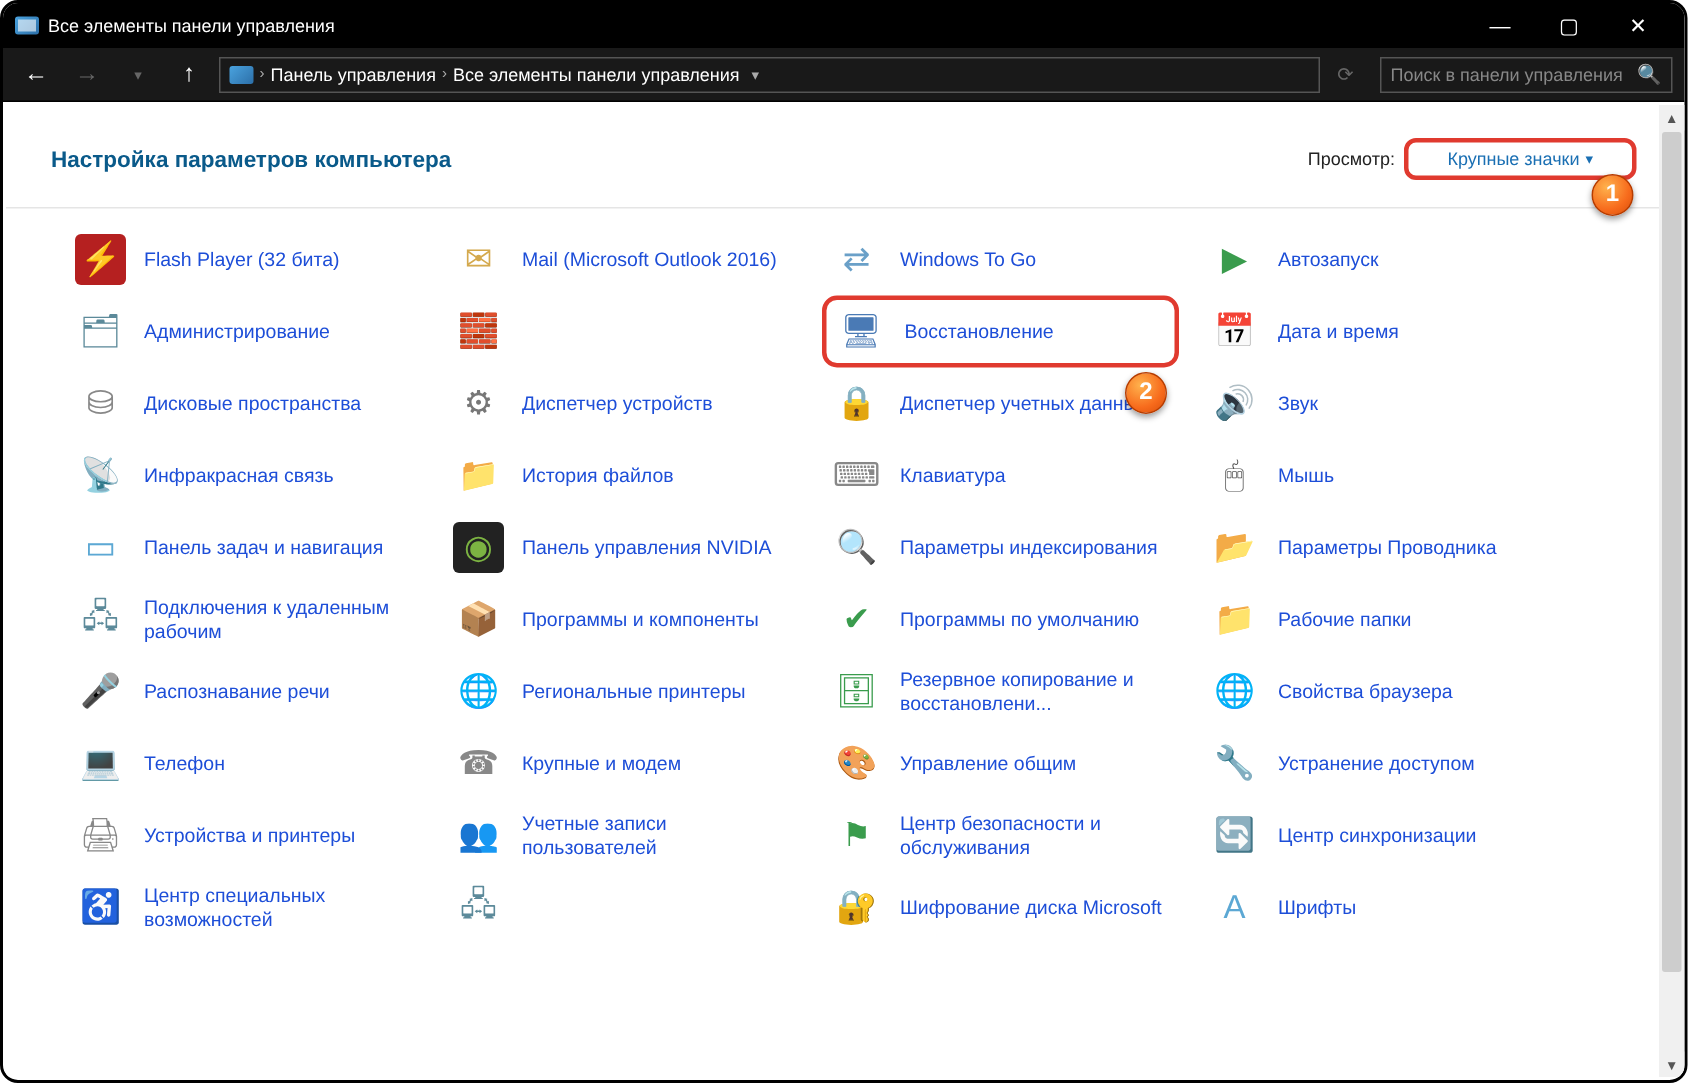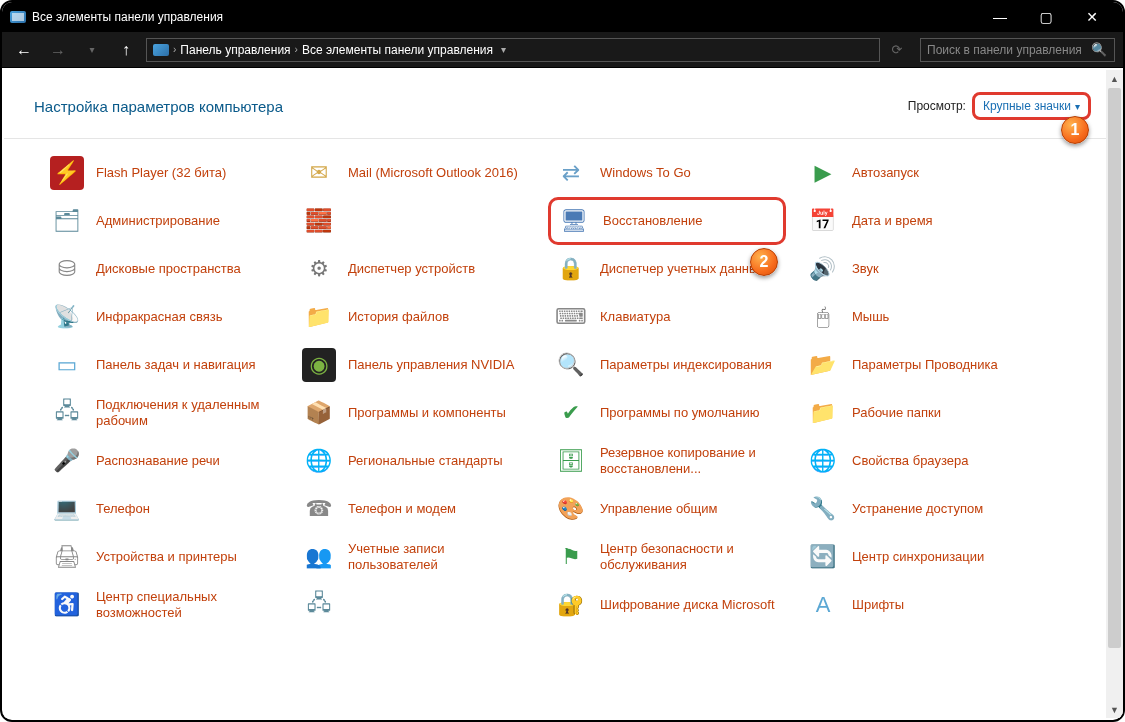--- a/index.html
+++ b/index.html
@@ -13,30 +13,30 @@
 .nav-btn{width:28px;height:28px;display:flex;align-items:center;justify-content:center;color:#fff;font-size:16px}
 .nav-btn.disabled{color:#666}
 .path-bar{flex:1;height:24px;background:#191919;border:1px solid #555;display:flex;align-items:center;padding:0 6px;gap:4px;color:#fff;font-size:12px}
 .path-icon{width:16px;height:12px;background:linear-gradient(135deg,#4aa3df,#2c6fa8);border-radius:2px}
 .chev{color:#aaa;font-size:10px}
 .refresh-area{display:flex;gap:4px;margin-left:4px}
 .search-bar{width:195px;height:24px;background:#191919;border:1px solid #555;display:flex;align-items:center;padding:0 6px;color:#888;font-size:12px;margin-left:6px}
 .search-bar .mag{margin-left:auto;font-size:13px}
 .content{position:absolute;top:68px;left:2px;right:2px;bottom:2px;background:#fff;overflow:hidden}
 .header-row{display:flex;align-items:center;padding:22px 30px 18px 30px;border-bottom:1px solid #e5e5e5}
-.page-title{color:#0a5a8a;font-size:15px;font-weight:400}
+.page-title{color:#0a5a8a;font-size:15px;font-weight:700}
 .view-area{margin-left:auto;display:flex;align-items:center;gap:6px;font-size:12px}
 .view-label{color:#222}
-.view-dd{color:#1a6fb3;padding:4px 8px;display:flex;align-items:center;gap:4px;border:3px solid #e03a2f;border-radius:8px;position:relative}
+.view-dd{color:#1a6fb3;padding:4px 26px;display:flex;align-items:center;gap:4px;border:3px solid #e03a2f;border-radius:8px;position:relative}
 .view-dd::after{content:"▾";font-size:10px;color:#1a6fb3}
 .callout{position:absolute;width:28px;height:28px;border-radius:50%;background:radial-gradient(circle at 35% 30%,#ffb24d,#f76b1c 60%,#d84e0a);color:#fff;display:flex;align-items:center;justify-content:center;font-weight:700;font-size:16px;border:1px solid #b53c00;box-shadow:0 2px 4px rgba(0,0,0,.4)}
 .grid{display:grid;grid-template-columns:repeat(4,252px);gap-row:0;padding:10px 10px 10px 40px;height:calc(100% - 70px);overflow-y:auto;align-content:start}
 .item{display:flex;align-items:center;gap:12px;width:238px;height:48px;padding:4px 6px}
 .item .ico{width:34px;height:34px;flex-shrink:0;display:flex;align-items:center;justify-content:center;font-size:22px;border-radius:4px}
-.item .lbl{color:#c2410c;font-size:13px;line-height:1.2}
+.item .lbl{color:#1d4ed8;font-size:13px;line-height:1.2}
 .item.highlight{border:3px solid #e03a2f;border-radius:10px;position:relative}
 .scrollbar{position:absolute;right:0;top:68px;bottom:2px;width:17px;background:#f0f0f0}
 .sb-up,.sb-down{height:17px;background:#f0f0f0;display:flex;align-items:center;justify-content:center;font-size:9px;color:#555}
 .sb-thumb{position:absolute;left:2px;right:2px;top:18px;height:560px;background:#cdcdcd;border-radius:2px}
 .ic-flash{background:#b52020;color:#fff}
 .ic-mail{color:#d4a94d}.ic-usb{color:#6aa0c8}.ic-play{color:#3a9c4d}
 .ic-admin{color:#5c8a9a}.ic-wall{color:#b5703a}.ic-recov{color:#4a7ab5}.ic-date{color:#d4765a}
 .ic-disk{color:#888}.ic-devmgr{color:#777}.ic-cred{color:#d4a94d}.ic-sound{color:#888}
 .ic-ir{color:#c53a3a}.ic-hist{color:#e5c65a}.ic-kb{color:#888}.ic-mouse{color:#555}
 .ic-taskbar{color:#5ca8d4}.ic-nvidia{background:#222;color:#7cb342;border-radius:4px}.ic-idx{color:#888}.ic-expl{color:#e5c65a}
@@ -186,37 +186,37 @@
       <div class="item">
         <div class="ico ic-work">📁</div>
         <div class="lbl">Рабочие папки</div>
       </div>
       <div class="item">
         <div class="ico ic-speech">🎤</div>
         <div class="lbl">Распознавание речи</div>
       </div>
       <div class="item">
         <div class="ico ic-region">🌐</div>
-        <div class="lbl">Региональные стандарты</div>
+        <div class="lbl">Региональные принтеры</div>
       </div>
       <div class="item">
         <div class="ico ic-backup">🗄</div>
         <div class="lbl">Резервное копирование и восстановлени...</div>
       </div>
       <div class="item">
         <div class="ico ic-browser">🌐</div>
         <div class="lbl">Свойства браузера</div>
       </div>
       <div class="item">
         <div class="ico ic-sys">💻</div>
         <div class="lbl">Телефон</div>
       </div>
       <div class="item">
         <div class="ico ic-phone">☎</div>
-        <div class="lbl">Телефон и модем</div>
+        <div class="lbl">Крупные и модем</div>
       </div>
       <div class="item">
         <div class="ico ic-color">🎨</div>
         <div class="lbl">Управление общим</div>
       </div>
       <div class="item">
         <div class="ico ic-trouble">🔧</div>
         <div class="lbl">Устранение доступом</div>
       </div>
       <div class="item">

